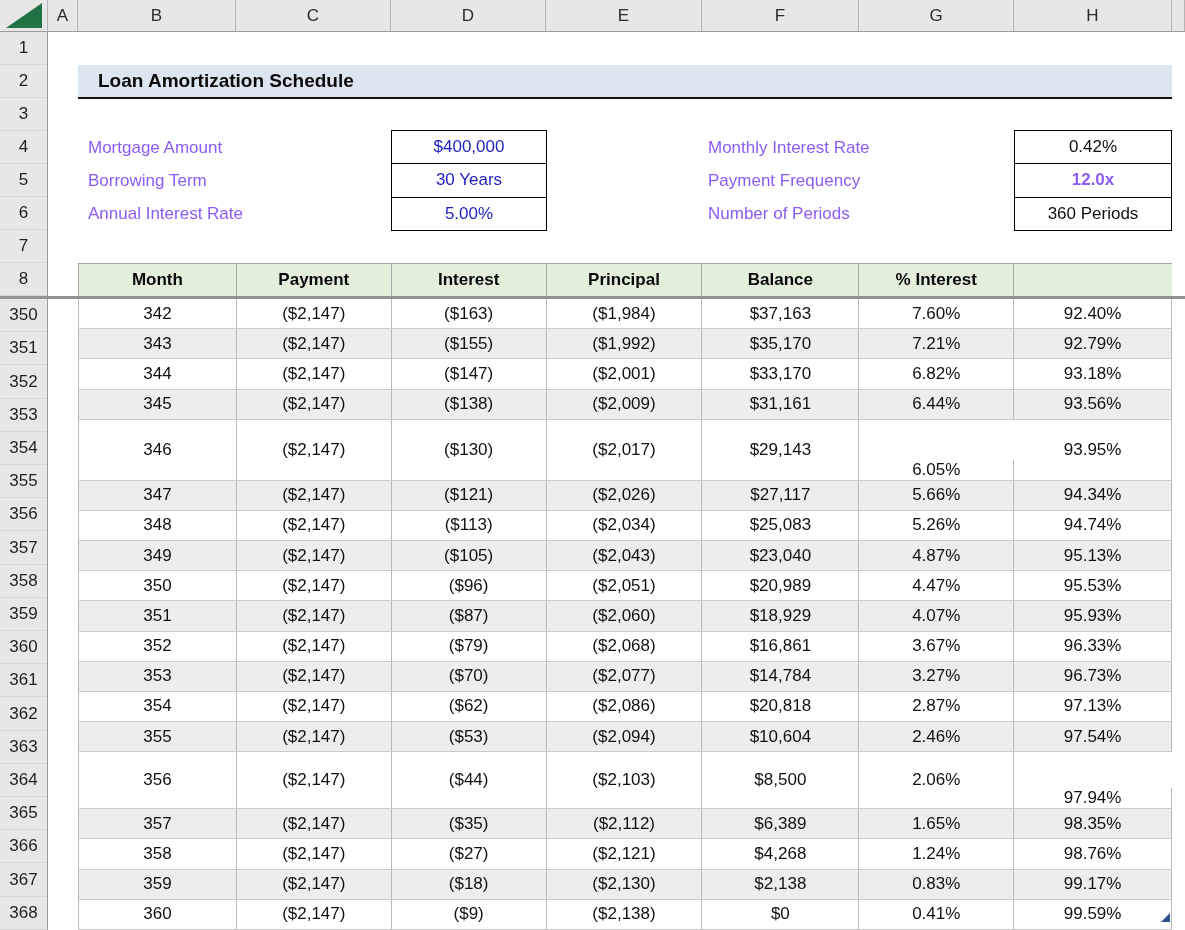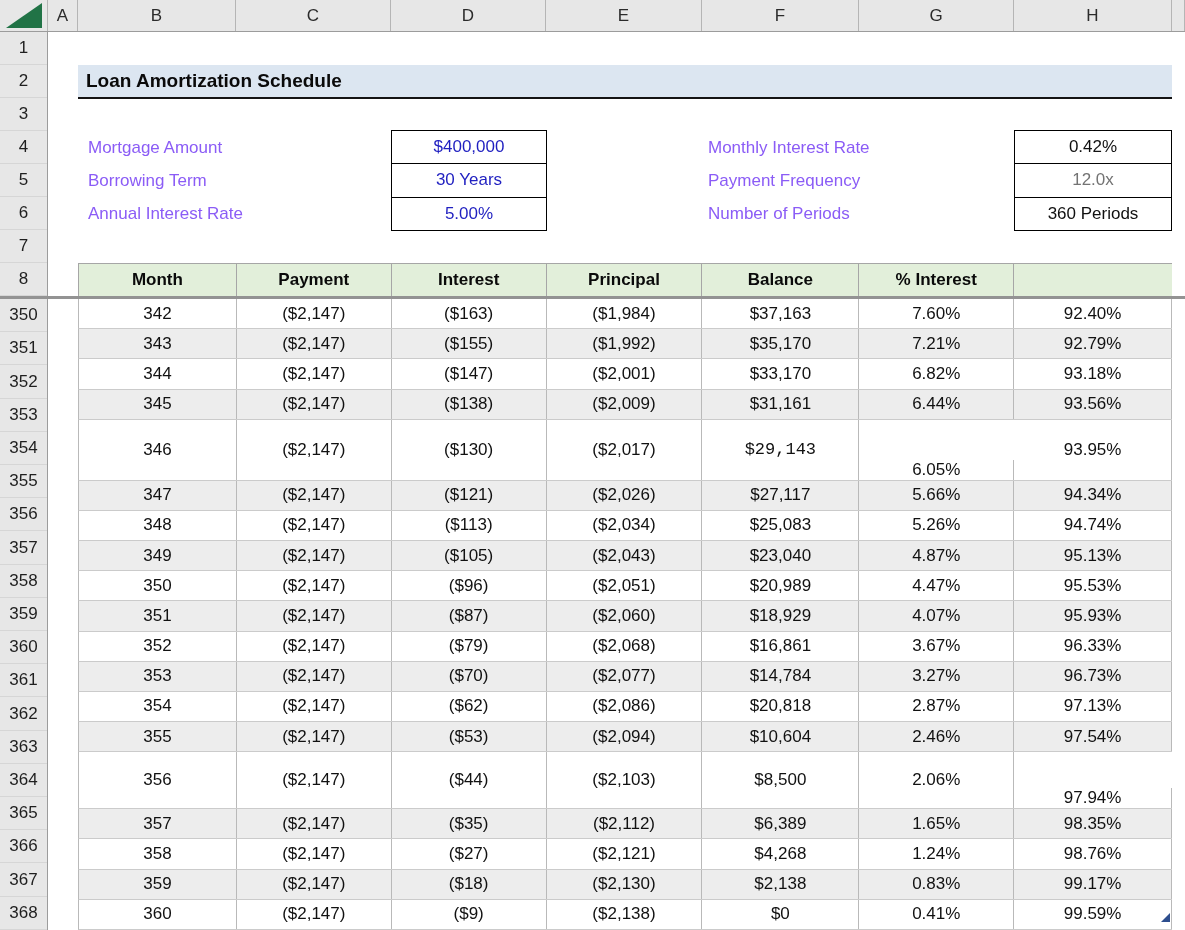--- a/index.html
+++ b/index.html
@@ -30,21 +30,21 @@
   #row-headers-top { position:absolute; top:0; left:0; width:47px; }
   #row-headers-top .row-h { height:33px; }
   #row-headers-bottom { position:absolute; top:267px; left:0; width:47px;
                         height:631px; display:flex; flex-direction:column; }
   #row-headers-bottom .row-h { flex:1; }
 
   
   .title-cell { position:absolute; left:78px; top:65px; width:1094px; height:34px;
                 background:#DCE6F1; border-bottom:2px solid #141414;
                 box-sizing:border-box; display:flex; align-items:center;
-                padding-left:8px; font-weight:bold; font-size:19px; color:#0a0a0a; }
+                padding-left:20px; font-weight:bold; font-size:19px; color:#0a0a0a; }
 
   
   .field-label { position:absolute; height:33px; display:flex; align-items:center;
                  font-size:17px; color:#8b5cf6; white-space:nowrap; }
   .value-box { position:absolute; border:1.5px solid #000; box-sizing:border-box;
                display:flex; flex-direction:column; background:#fff; }
   .value-cell { flex:1; display:flex; align-items:center; justify-content:center;
                 font-size:17px; border-top:1.5px solid #000; box-sizing:border-box; }
   .value-cell:first-child { border-top:none; }
 
@@ -143,21 +143,21 @@
     <div class="value-cell" style="color: rgb(31, 31, 192);">30 Years</div>
     <div class="value-cell" style="color: rgb(31, 31, 192);">5.00%</div>
   </div>
 
   <div class="field-label" style="left:708px; top:131px;">Monthly Interest Rate</div>
   <div class="field-label" style="left:708px; top:164px;">Payment Frequency</div>
   <div class="field-label" style="left:708px; top:197px;">Number of Periods</div>
 
   <div class="value-box" style="left:1014px; top:130px; width:158px; height:101px;">
     <div class="value-cell" style="color: rgb(16, 16, 16);">0.42%</div>
-    <div class="value-cell" style="color: #737373;">12.0x</div>
+    <div class="value-cell" style="color: #8b5cf6; font-weight: bold;">12.0x</div>
     <div class="value-cell" style="color: rgb(16, 16, 16);">360 Periods</div>
   </div>
 
   <div class="table-header" id="table-header">
       <div class="th-cell" style="width: 158px;">Month</div>
       <div class="th-cell" style="width: 155px;">Payment</div>
       <div class="th-cell" style="width: 155px;">Interest</div>
       <div class="th-cell" style="width: 156px;">Principal</div>
       <div class="th-cell" style="width: 157px;">Balance</div>
       <div class="th-cell" style="width: 155px;">% Interest</div>
@@ -201,21 +201,21 @@
         <div class="t-cell" style="width: 156px;">($2,009)</div>
         <div class="t-cell" style="width: 157px;">$31,161</div>
         <div class="t-cell" style="width: 155px;">6.44%</div>
         <div class="t-cell" style="width: 158px;">93.56%</div>
       </div>
       <div class="t-row">
         <div class="t-cell" style="width: 158px;">346</div>
         <div class="t-cell" style="width: 155px;">($2,147)</div>
         <div class="t-cell" style="width: 155px;">($130)</div>
         <div class="t-cell" style="width: 156px;">($2,017)</div>
-        <div class="t-cell" style="width: 157px; font-family: Liberation Mono, monospace;">$29,143</div>
+        <div class="t-cell" style="width: 157px;">$29,143</div>
         <div class="t-cell" style="width: 155px; margin-top: 40px;">6.05%</div>
         <div class="t-cell" style="width: 158px;">93.95%</div>
       </div>
       <div class="t-row band">
         <div class="t-cell" style="width: 158px;">347</div>
         <div class="t-cell" style="width: 155px;">($2,147)</div>
         <div class="t-cell" style="width: 155px;">($121)</div>
         <div class="t-cell" style="width: 156px;">($2,026)</div>
         <div class="t-cell" style="width: 157px;">$27,117</div>
         <div class="t-cell" style="width: 155px;">5.66%</div>

